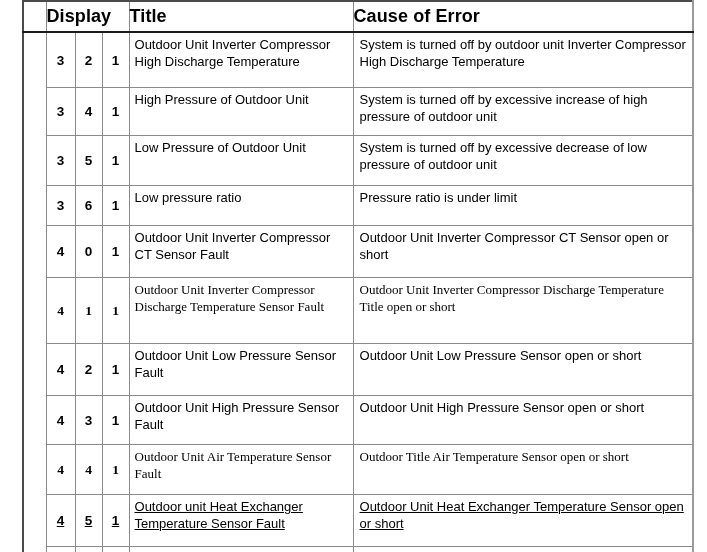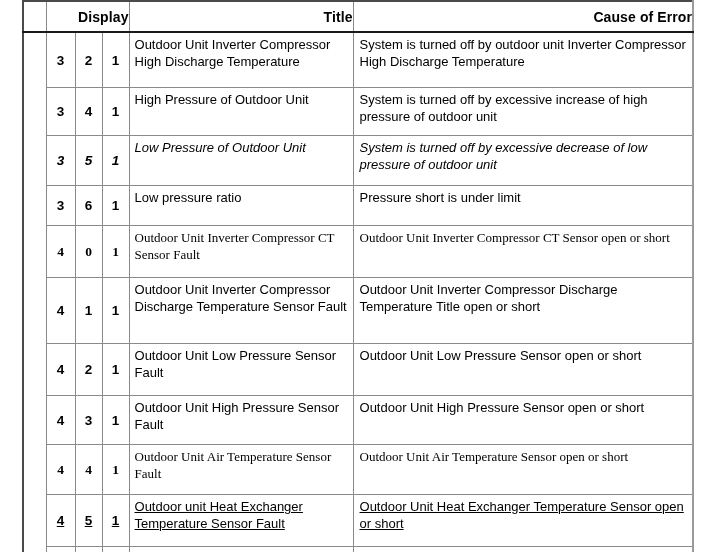--- a/index.html
+++ b/index.html
@@ -43,23 +43,23 @@
   
   .err-table {
     border-top: 2px solid #4a4a4a;
     border-left: 2px solid #4a4a4a;
     border-right: 2px solid #9a9a9a;
   }
 
   
   .hdr th {
     height: 29px;
-    font-size: 14px;
+    font-size: 18px;
     font-weight: bold;
-    text-align: right;
+    text-align: left;
     vertical-align: middle;
     border-bottom: 2px solid #1a1a1a;
     letter-spacing: 0.1px;
   }
   th.h-group { border-bottom: 2px solid #1a1a1a; }
 
   
   col.c-group { width: 23px; }
   col.c-d1    { width: 29px; }
   col.c-d2    { width: 27px; }
@@ -98,24 +98,24 @@
     line-height: 16.5px;
     padding: 4px 4px 4px 5px;
     vertical-align: top;
     word-wrap: break-word;
   }
   td.txt.cause { padding-left: 6px; }
 
   
   tr.r0  td { height: 46px; }
   tr.r1  td { height: 39px; }
-  tr.r2  td { height: 41px; font-style: italic; }
+  tr.r2  td { height: 41px; }
   tr.r3  td { height: 31px; }
-  tr.r4  td { height: 43px; font-family: Liberation Serif, serif; }
-  tr.r5  td { height: 57px; }
+  tr.r4  td { height: 43px; }
+  tr.r5  td { height: 57px; font-family: Liberation Serif, serif; }
   tr.r6  td { height: 43px; }
   tr.r7  td { height: 40px; }
   tr.r8  td { height: 41px; font-family: Liberation Serif, serif; }
   tr.r9  td { height: 43px; text-decoration: underline; }
   tr.r10 td { height: 43px; }
 </style>
 </head>
 <body>
 
 <div id="page">
@@ -168,21 +168,21 @@
         <td class="digit">1</td>
         <td class="txt">Low Pressure of Outdoor Unit</td>
         <td class="txt cause">System is turned off by excessive decrease of low pressure of outdoor unit</td>
       </tr>
 
       <tr class="r3">
         <td class="digit">3</td>
         <td class="digit">6</td>
         <td class="digit">1</td>
         <td class="txt">Low pressure ratio</td>
-        <td class="txt cause">Pressure short is under limit</td>
+        <td class="txt cause">Pressure ratio is under limit</td>
       </tr>
 
       <tr class="r4">
         <td class="digit">4</td>
         <td class="digit">0</td>
         <td class="digit">1</td>
         <td class="txt">Outdoor Unit Inverter Compressor CT Sensor Fault</td>
         <td class="txt cause">Outdoor Unit Inverter Compressor CT Sensor open or short</td>
       </tr>
 
@@ -208,21 +208,21 @@
         <td class="digit">1</td>
         <td class="txt">Outdoor Unit High Pressure Sensor Fault</td>
         <td class="txt cause">Outdoor Unit High Pressure Sensor open or short</td>
       </tr>
 
       <tr class="r8">
         <td class="digit">4</td>
         <td class="digit">4</td>
         <td class="digit">1</td>
         <td class="txt">Outdoor Unit Air Temperature Sensor Fault</td>
-        <td class="txt cause">Outdoor Unit Air Temperature Sensor open or short</td>
+        <td class="txt cause">Outdoor Title Air Temperature Sensor open or short</td>
       </tr>
 
       <tr class="r9">
         <td class="digit">4</td>
         <td class="digit">5</td>
         <td class="digit">1</td>
         <td class="txt">Outdoor unit Heat Exchanger Temperature Sensor Fault</td>
         <td class="txt cause">Outdoor Unit Heat Exchanger Temperature Sensor open or short</td>
       </tr>
 

